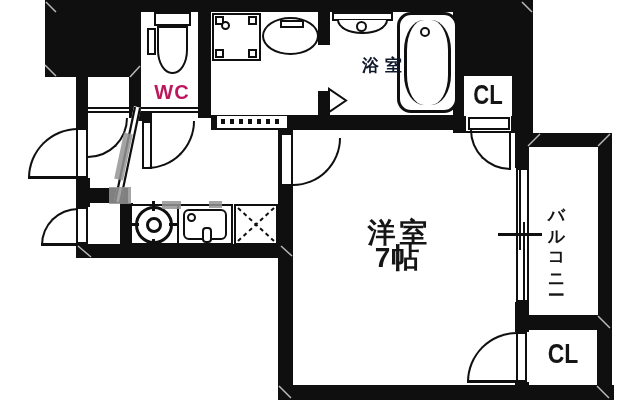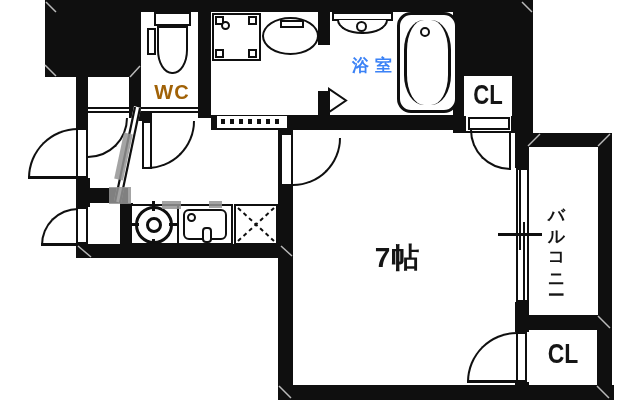--- a/index.html
+++ b/index.html
@@ -135,20 +135,21 @@
       <line x1="78" y1="246" x2="91" y2="257"></line>
       <line x1="281" y1="246" x2="292" y2="256"></line>
     </g>
   </svg>
 
   <div class="abs gray" style="left:109px;top:187px;width:22px;height:17px"></div>
   <div class="abs gray" style="left:119px;top:133px;width:9px;height:47px;transform:rotate(12deg)"></div>
   <div class="abs gray" style="left:162px;top:201px;width:19px;height:8px"></div>
   <div class="abs gray" style="left:209px;top:201px;width:13px;height:7px"></div>
 
-  <div class="abs lbl" style="left:152px;top:82px;width:40px;font-size:20px;font-weight:700;letter-spacing:1px;color:#a16207">WC</div>
-  <div class="abs lbl" style="left:336px;top:57px;width:72px;font-size:17px;font-weight:600;letter-spacing:6px;text-indent:6px;color:#3b82f6">浴室</div>
+  <div class="abs lbl" style="left:152px;top:82px;width:40px;font-size:20px;font-weight:700;letter-spacing:1px;color:#be185d">WC</div>
+  <div class="abs lbl" style="left:346px;top:57px;width:72px;font-size:17px;font-weight:600;letter-spacing:6px;text-indent:6px;color:#0f172a">浴室</div>
   <div class="abs lbl" style="left:464px;top:81px;width:48px;font-size:27px;font-weight:800;transform:scaleX(.82)">CL</div>
+  <div class="abs lbl" style="left:320px;top:218px;width:155px;font-size:28px;font-weight:800;letter-spacing:4px;text-indent:4px">洋室</div>
   <div class="abs lbl" style="left:320px;top:243px;width:155px;font-size:28px;font-weight:800;letter-spacing:1px">7帖</div>
   <div class="abs lbl" style="left:547px;top:185px;height:115px;font-size:17px;font-weight:700;letter-spacing:3px;writing-mode:vertical-rl">バルコニー</div>
   <div class="abs lbl" style="left:534px;top:340px;width:58px;font-size:27px;font-weight:800;transform:scaleX(.85)">CL</div>
 
 </div>
 
 </body></html>

